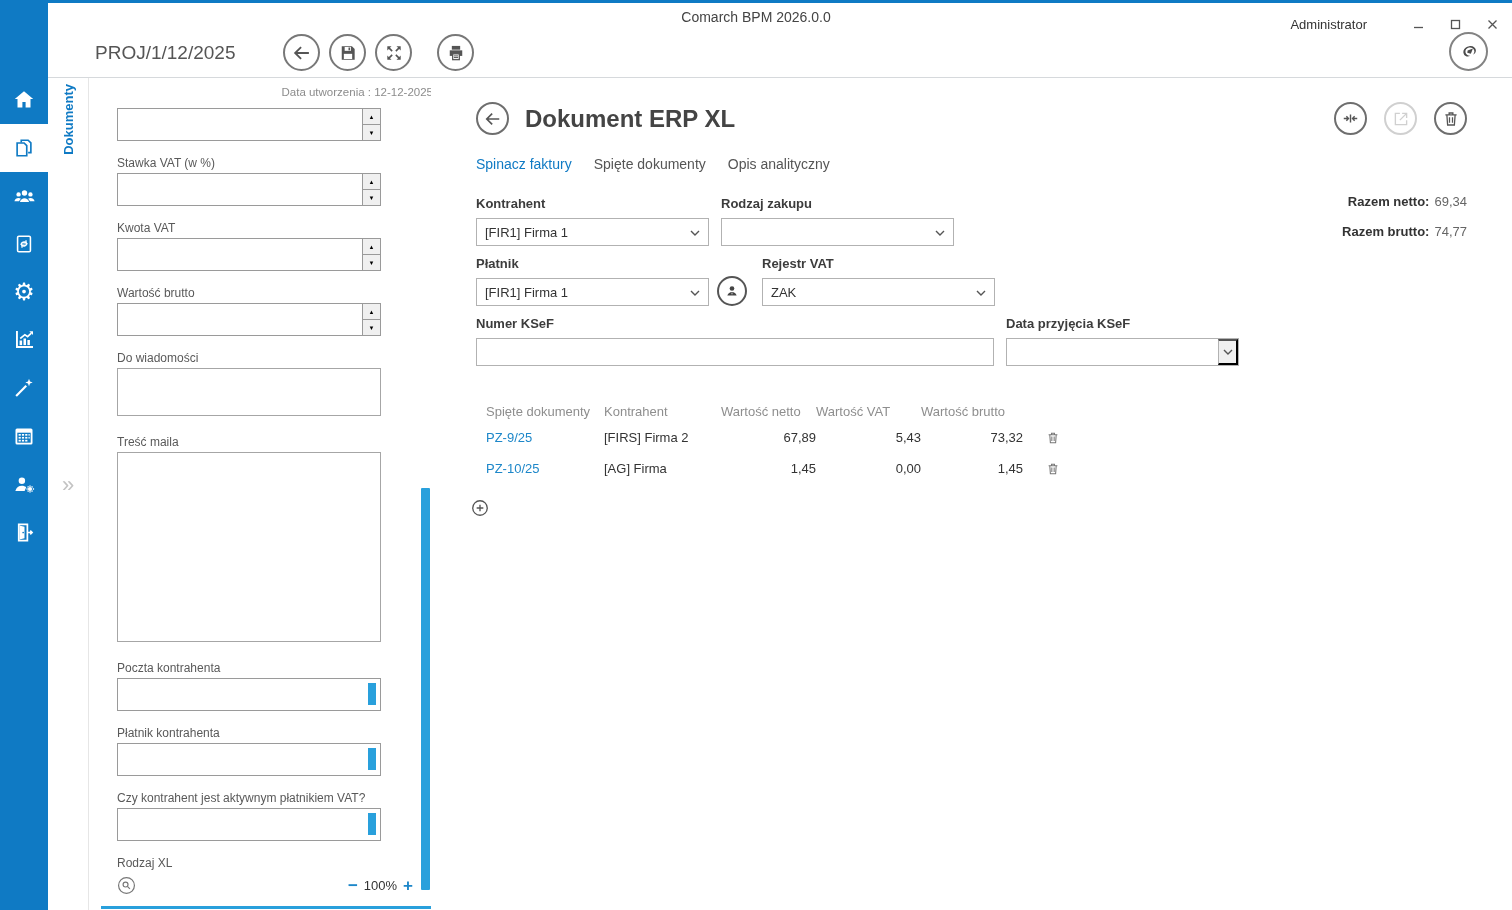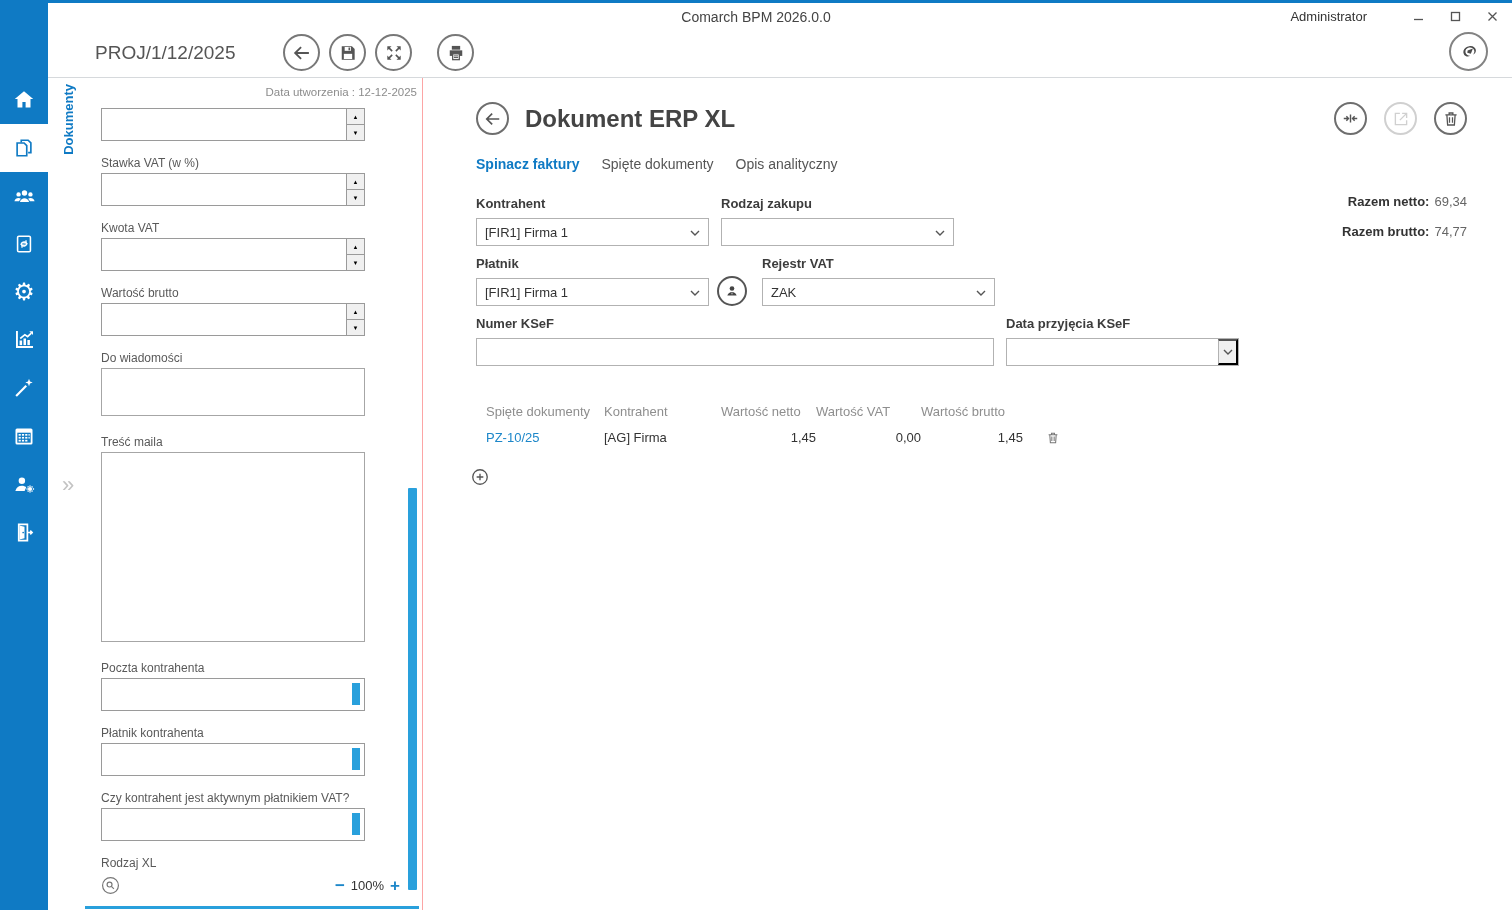--- a/index.html
+++ b/index.html
@@ -7,21 +7,21 @@
     font-family:"Liberation Sans", sans-serif; color:#333; }
   svg { display:block; }
 
   
   .top-accent { position:absolute; left:0; top:0; width:100%; height:3px; background:#0f7ac4; }
   .header-sep { position:absolute; left:48px; top:77px; right:0; height:1px; background:#d6d9dc; }
 
   
   .titlebar { position:absolute; left:0; top:3px; right:0; height:27px; }
   .app-title { position:absolute; left:50%; top:6px; transform:translateX(-50%); font-size:14px; color:#444; }
-  .tb-right { position:absolute; right:10px; top:0; height:27px; display:flex; align-items:center;gap:17px; }
+  .tb-right { position:absolute; right:10px; top:8px; height:27px; display:flex; align-items:center;gap:17px; }
   .tb-user { font-size:13px; color:#333; margin-right:24px; }
   .win-btn { width:20px; height:24px; display:flex; align-items:center; justify-content:center; color:#555; background:none; border:none; cursor:pointer; }
 
   
   .app-header { position:absolute; left:48px; top:30px; right:0; height:47px; }
   .doc-number { position:absolute; left:47px; top:12px; font-size:19px; color:#555; }
   .hdr-btns { position:absolute; left:235px; top:4px; display:flex; align-items:center; }
   .circle-btn { width:37px; height:37px; border:2px solid #787878; border-radius:50%; background:#fff;
     display:flex; align-items:center; justify-content:center; color:#555; cursor:pointer; }
   .hdr-btns .circle-btn { margin-right:9px; }
@@ -38,22 +38,22 @@
 
   
   .rail { position:absolute; left:48px; top:78px; width:41px; bottom:0; background:#fff; border-right:1px solid #e6e6e6; }
   .rail-label { writing-mode:vertical-rl; transform:rotate(180deg); font-size:13px; font-weight:600;
     color:#0f7ac4; margin:6px auto 0; display:block; width:max-content; }
   .rail { display:flex; flex-direction:column; align-items:center; }
   .rail-expand { position:absolute; top:396px; left:0; width:100%; text-align:center; color:#c3c3c3;
     font-size:22px; line-height:1; cursor:pointer; background:none; border:none; }
 
   
-  .left-panel { position:absolute; left:82px; top:78px; width:341px; bottom:0; background:#fff;
-    border-right:1px solid #fca5a5; padding:8px 0 0 19px; }
+  .left-panel { position:absolute; left:98px; top:78px; width:341px; bottom:0; background:#fff;
+    border-right:4px solid #fca5a5; padding:8px 0 0 19px; }
   .lp-created { width:316px; text-align:right; font-size:11.5px; color:#8c8c8c; }
   .lp-label { margin:16px 0 3px; font-size:12px; line-height:13px; color:#595959; }
   .num-field { width:264px; height:33px; border:1px solid #9a9a9a; display:flex; background:#fff; }
   .num-field input { flex:1; border:none; outline:none; font:inherit; padding:0 6px; min-width:0; }
   .spinner { width:18px; border-left:1px solid #9a9a9a; display:flex; flex-direction:column; }
   .spin-btn { flex:1; background:#f0f0f0; border:none; font-size:6px; color:#000; line-height:1;
     display:flex; align-items:center; justify-content:center; cursor:pointer; }
   .spin-btn.up { border-bottom:1px solid #9a9a9a; }
   .first-num { margin-top:10px; }
   .lp-text { width:264px; height:33px; border:1px solid #9a9a9a; font:inherit; padding:0 6px; outline:none; }
@@ -73,21 +73,21 @@
   .main { position:absolute; left:431px; top:78px; right:0; bottom:0; background:#fff; }
   .m-header { display:flex; align-items:center; margin:24px 45px 0 45px; }
   .back-btn { width:33px; height:33px; border:2px solid #6e6e6e; border-radius:50%; background:#fff;
     color:#555; display:flex; align-items:center; justify-content:center; cursor:pointer; flex:none; }
   .m-title { font-size:24px; color:#444; margin-left:16px; }
   .m-actions { margin-left:auto; display:flex; }
   .m-actions .circle-btn { width:33px; height:33px; margin-left:17px; border-color:#6e6e6e; }
   .m-actions .circle-btn.disabled { border-color:#d0d0d0; color:#d0d0d0; cursor:default; }
   .m-tabs { display:flex; margin:21px 0 0 45px; font-size:14px; color:#555; }
   .m-tab { margin-right:22px; cursor:pointer; background:none; border:none; font:inherit; color:#555; }
-  .m-tab.active { color:#0f7ac4; font-weight:bold; }
+  .m-tab.active { color:#0f7ac4; font-weight:normal; }
 
   .m-form { position:relative; margin:24px 45px 0 45px; }
   .f-row { display:flex; align-items:flex-end; margin-top:10px; }
   .f-row:first-child { margin-top:0; }
   .fg { width:233px; }
   .fg.wide { width:518px; }
   .fg .flabel { display:block; font-size:13px; font-weight:bold; color:#3c3c3c; margin-bottom:7px; }
   .sel { position:relative; height:28px; border:1px solid #b2b2b2; background:#fff; display:flex;
     align-items:center; padding:0 24px 0 8px; font-size:13px; color:#333; cursor:pointer; }
   .sel .chev { position:absolute; right:8px; top:11px; }
@@ -478,20 +478,32 @@
   <div class="m-table">
     <div class="t-grid t-head">
       <span>Spięte dokumenty</span>
       <span>Kontrahent</span>
       <span>Wartość netto</span>
       <span>Wartość VAT</span>
       <span>Wartość brutto</span>
       <span></span>
     </div>
     <div>
+  <div class="t-grid t-row">
+    <button class="doc-link">PZ-9/25</button>
+    <span>[FIRS] Firma 2</span>
+    <span class="t-num">67,89</span>
+    <span class="t-num">5,43</span>
+    <span class="t-num">73,32</span>
+    <button class="row-del">
+      <svg width="14" height="14" viewBox="0 0 24 24" fill="none" stroke="currentColor" stroke-width="1.8">
+        <path d="M4.5 6.5h15M9.5 6.5V4h5v2.5M6.5 6.5 7.5 20h9l1-13.5M10 9.5v7.5M14 9.5v7.5"></path>
+      </svg>
+    </button>
+  </div>
 
   <div class="t-grid t-row">
     <button class="doc-link">PZ-10/25</button>
     <span>[AG] Firma</span>
     <span class="t-num">1,45</span>
     <span class="t-num">0,00</span>
     <span class="t-num">1,45</span>
     <button class="row-del">
       <svg width="14" height="14" viewBox="0 0 24 24" fill="none" stroke="currentColor" stroke-width="1.8">
         <path d="M4.5 6.5h15M9.5 6.5V4h5v2.5M6.5 6.5 7.5 20h9l1-13.5M10 9.5v7.5M14 9.5v7.5"></path>

